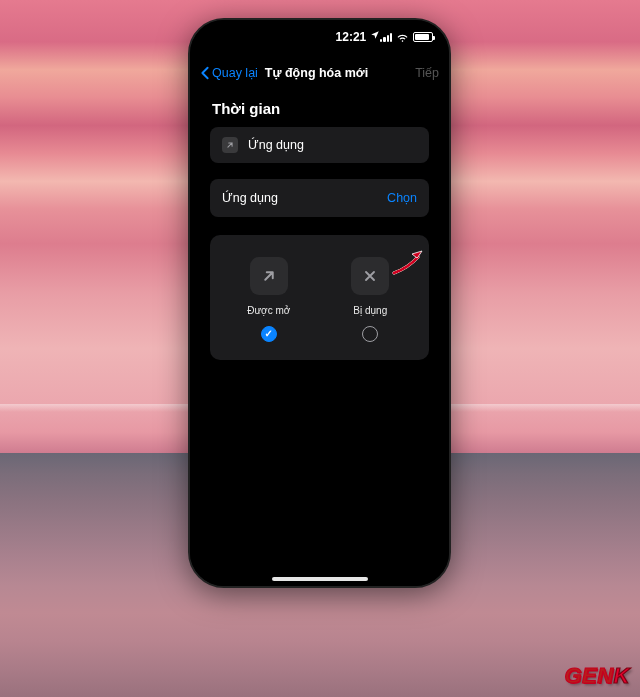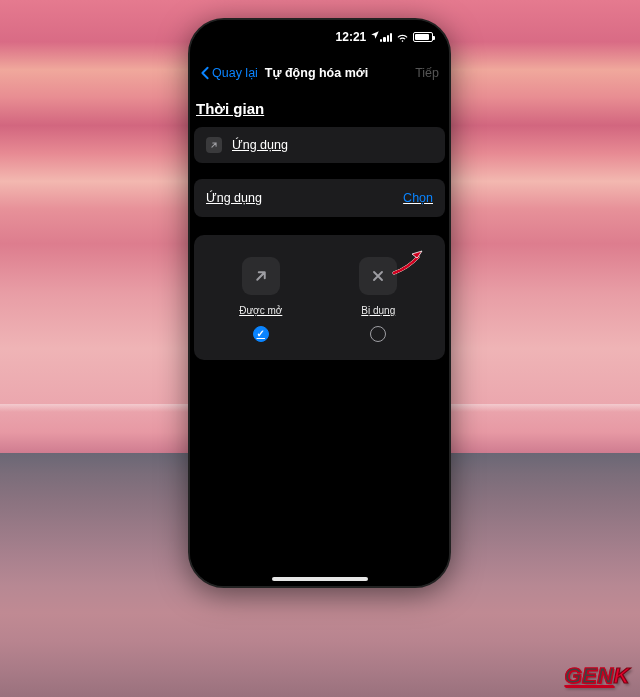--- a/index.html
+++ b/index.html
@@ -39,21 +39,21 @@
   .signal span:nth-child(1){height:3px} .signal span:nth-child(2){height:5px} .signal span:nth-child(3){height:7px} .signal span:nth-child(4){height:9px}
   .wifi svg { display:block; }
   .battery { width: 20px; height: 10px; border: 1px solid #fff; border-radius: 2px; position: relative; }
   .battery::after { content:""; position:absolute; right:-3px; top:2.5px; width:2px; height:4px; background:#fff; border-radius:0 1px 1px 0;}
   .battery .fill { position:absolute; left:1px; top:1px; bottom:1px; width:14px; background:#fff; border-radius:1px;}
   .nav-bar { height: 38px; display:flex; align-items:center; justify-content:space-between; padding: 0 10px; font-size: 12.5px; }
   .nav-back { color:#0a84ff; display:flex; align-items:flex-end; gap:2px; cursor:pointer; }
   .nav-back svg { stroke:#0a84ff; }
   .nav-title { color:#fff; font-weight:600; position:absolute; left:0; right:6px; text-align:center; pointer-events:none; font-size:12.5px;}
   .nav-next { color:#555; font-size:12.5px; }
-  .content { flex:1; padding: 4px 4px 0; overflow:hidden;text-decoration:underline; }
+  .content { flex:1; padding: 4px 20px 0; overflow:hidden; }
   .section-title { font-size: 15px; font-weight: 700; margin: 4px 2px 10px; }
   .cell {
     background: #1c1c1e; border-radius: 8px; padding: 10px 12px; display:flex; align-items:center;
     font-size: 12.5px; color:#fff; margin-bottom: 16px;
   }
   .cell .app-icon {
     width: 16px; height: 16px; background:#3a3a3c; border-radius:4px; margin-right:10px;
     display:flex; align-items:center; justify-content:center;
   }
   .cell .app-icon svg { stroke:#9e9ea3; }
@@ -72,21 +72,21 @@
   }
   .radio.checked { background:#0a84ff; border-color:#0a84ff; }
   .radio.checked::after { content:"✓"; color:#fff; font-size:10px; font-weight:700; line-height:1; }
   .home-indicator { position:absolute; bottom:5px; left:50%; transform:translateX(-50%); width:96px; height:4px; background:#fff; border-radius:3px; opacity:.9; }
   .arrow-annot { position:absolute; z-index:20; }
   .watermark {
     position:absolute; right:10px; bottom:8px; font-weight:900; font-style:italic;
     font-size:22px; letter-spacing:.5px; z-index:10;
     font-family: Arial, sans-serif;
   }
-  .watermark .main { color:#404040; -webkit-text-stroke: 1.2px #c4001f; text-shadow: 1px 1px 0 #c4001f, 2px 2px 3px rgba(0,0,0,.4); text-decoration: underline; }
+  .watermark .main { color:#b91c1c; -webkit-text-stroke: 1.2px #c4001f; text-shadow: 1px 1px 0 #c4001f, 2px 2px 3px rgba(0,0,0,.4); }
   .watermark .red { color:#e3002b; -webkit-text-stroke: 1.2px #7a0012; text-shadow: 2px 2px 3px rgba(0,0,0,.4); }
 </style>
 </head>
 <body>
 
 <div class="bg"></div>
 
 <div class="phone">
   <div class="notch"></div>
   <div class="screen">

